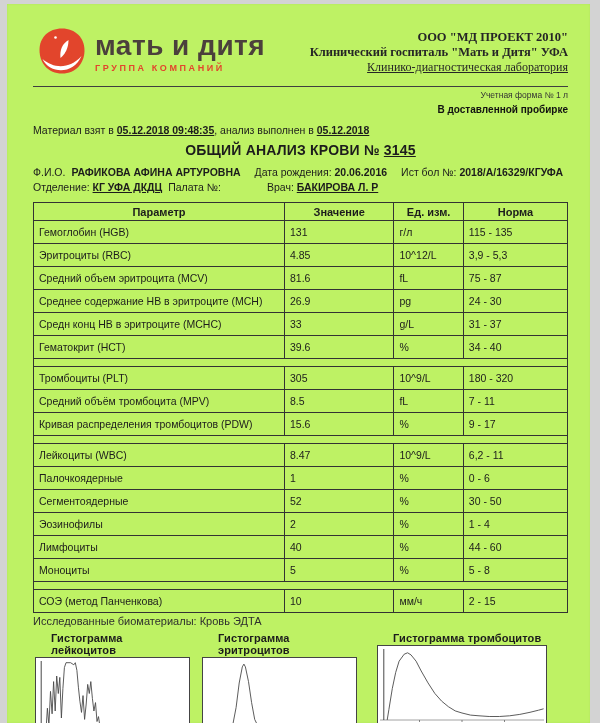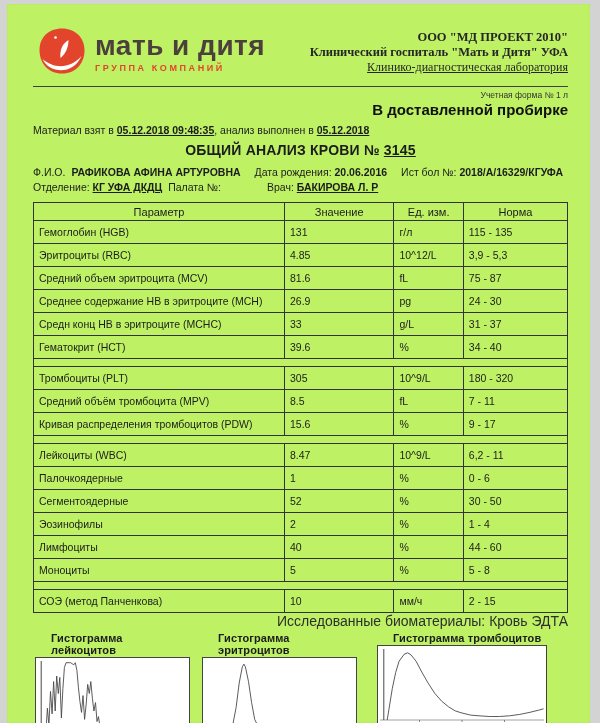--- a/index.html
+++ b/index.html
@@ -25,21 +25,21 @@
   .brand-name{font-size:28px;font-weight:bold;letter-spacing:.5px;color:#4b403c;line-height:28px;}
   .brand-sub{font-size:9px;letter-spacing:2.6px;margin-top:3px;font-weight:bold;}
   .org{All:unset;text-align:right;font-family:"Liberation Serif",serif;margin-top:4px;line-height:15px;}
   .org-line{font-size:12.5px;font-weight:bold;color:#262626;}
   .org-line.u{font-weight:normal;font-size:12px;text-decoration:underline;}
 
   .rule{border:none;border-top:1.5px solid #3f3f3f;margin:8px 0 0 0;}
 
   .form-info{text-align:right;margin-top:3px;line-height:11px;}
   .form-line{font-size:8.5px;color:#333;}
-  .form-line.b{font-size:15px;font-weight:bold;color:#111;margin-top:2px;line-height:14px;}
+  .form-line.b{font-size:10px;font-weight:bold;color:#111;margin-top:2px;line-height:14px;}
 
   .material{font-size:10.5px;margin-top:7px;}
   .material b{text-decoration:underline;}
 
   .doc-title{text-align:center;font-size:14px;font-weight:bold;margin-top:6px;letter-spacing:.2px;}
   .doc-title .num{text-decoration:underline;}
 
   .patient{font-size:10.5px;margin-top:7px;line-height:15px;}
   .patient .lbl{font-weight:normal;}
   .patient b{font-weight:bold;}
@@ -47,31 +47,31 @@
   .gap-s{display:inline-block;width:6px;}
   .gap-m{display:inline-block;width:14px;}
   .gap-l{display:inline-block;width:46px;}
 
   
   table.results{
     width:100%;border-collapse:collapse;margin-top:7px;
     border:1.5px solid #222;font-size:10.5px;table-layout:fixed;
   }
   table.results th{
-    border:1px solid #333;font-size:11px;font-weight:normal;text-align:center;
+    border:1px solid #333;font-size:11px;font-weight:bold;text-align:center;
     height:15px;padding:1px 2px;
   }
   table.results td{
     border:1px solid #333;height:20px;padding:1px 5px;vertical-align:middle;
     white-space:nowrap;overflow:hidden;
   }
   table.results tr.spacer td{height:7px;border-left:1px solid #333;border-right:1px solid #333;padding:0;}
   col.c-param{width:47%;} col.c-val{width:20.5%;} col.c-unit{width:13%;} col.c-norm{width:19.5%;}
 
-  .footnote{text-align:right;font-size:14px;color:#2e2e2e;margin-top:3px;line-height:10.5px;}
+  .footnote{text-align:left;font-size:11px;color:#2e2e2e;margin-top:3px;line-height:10.5px;}
 
   
   .hists{display:flex;margin-top:5px;margin-left:2px;}
   .hist{margin-right:12px;}
   .hist:last-child{margin-right:0;margin-left:8px;}
   .hist-title{font-size:11px;font-weight:bold;margin-bottom:1px;letter-spacing:.1px;padding-left:16px;}
   .hist svg{display:block;background:#fff;}
 </style>
 </head>
 <body>

